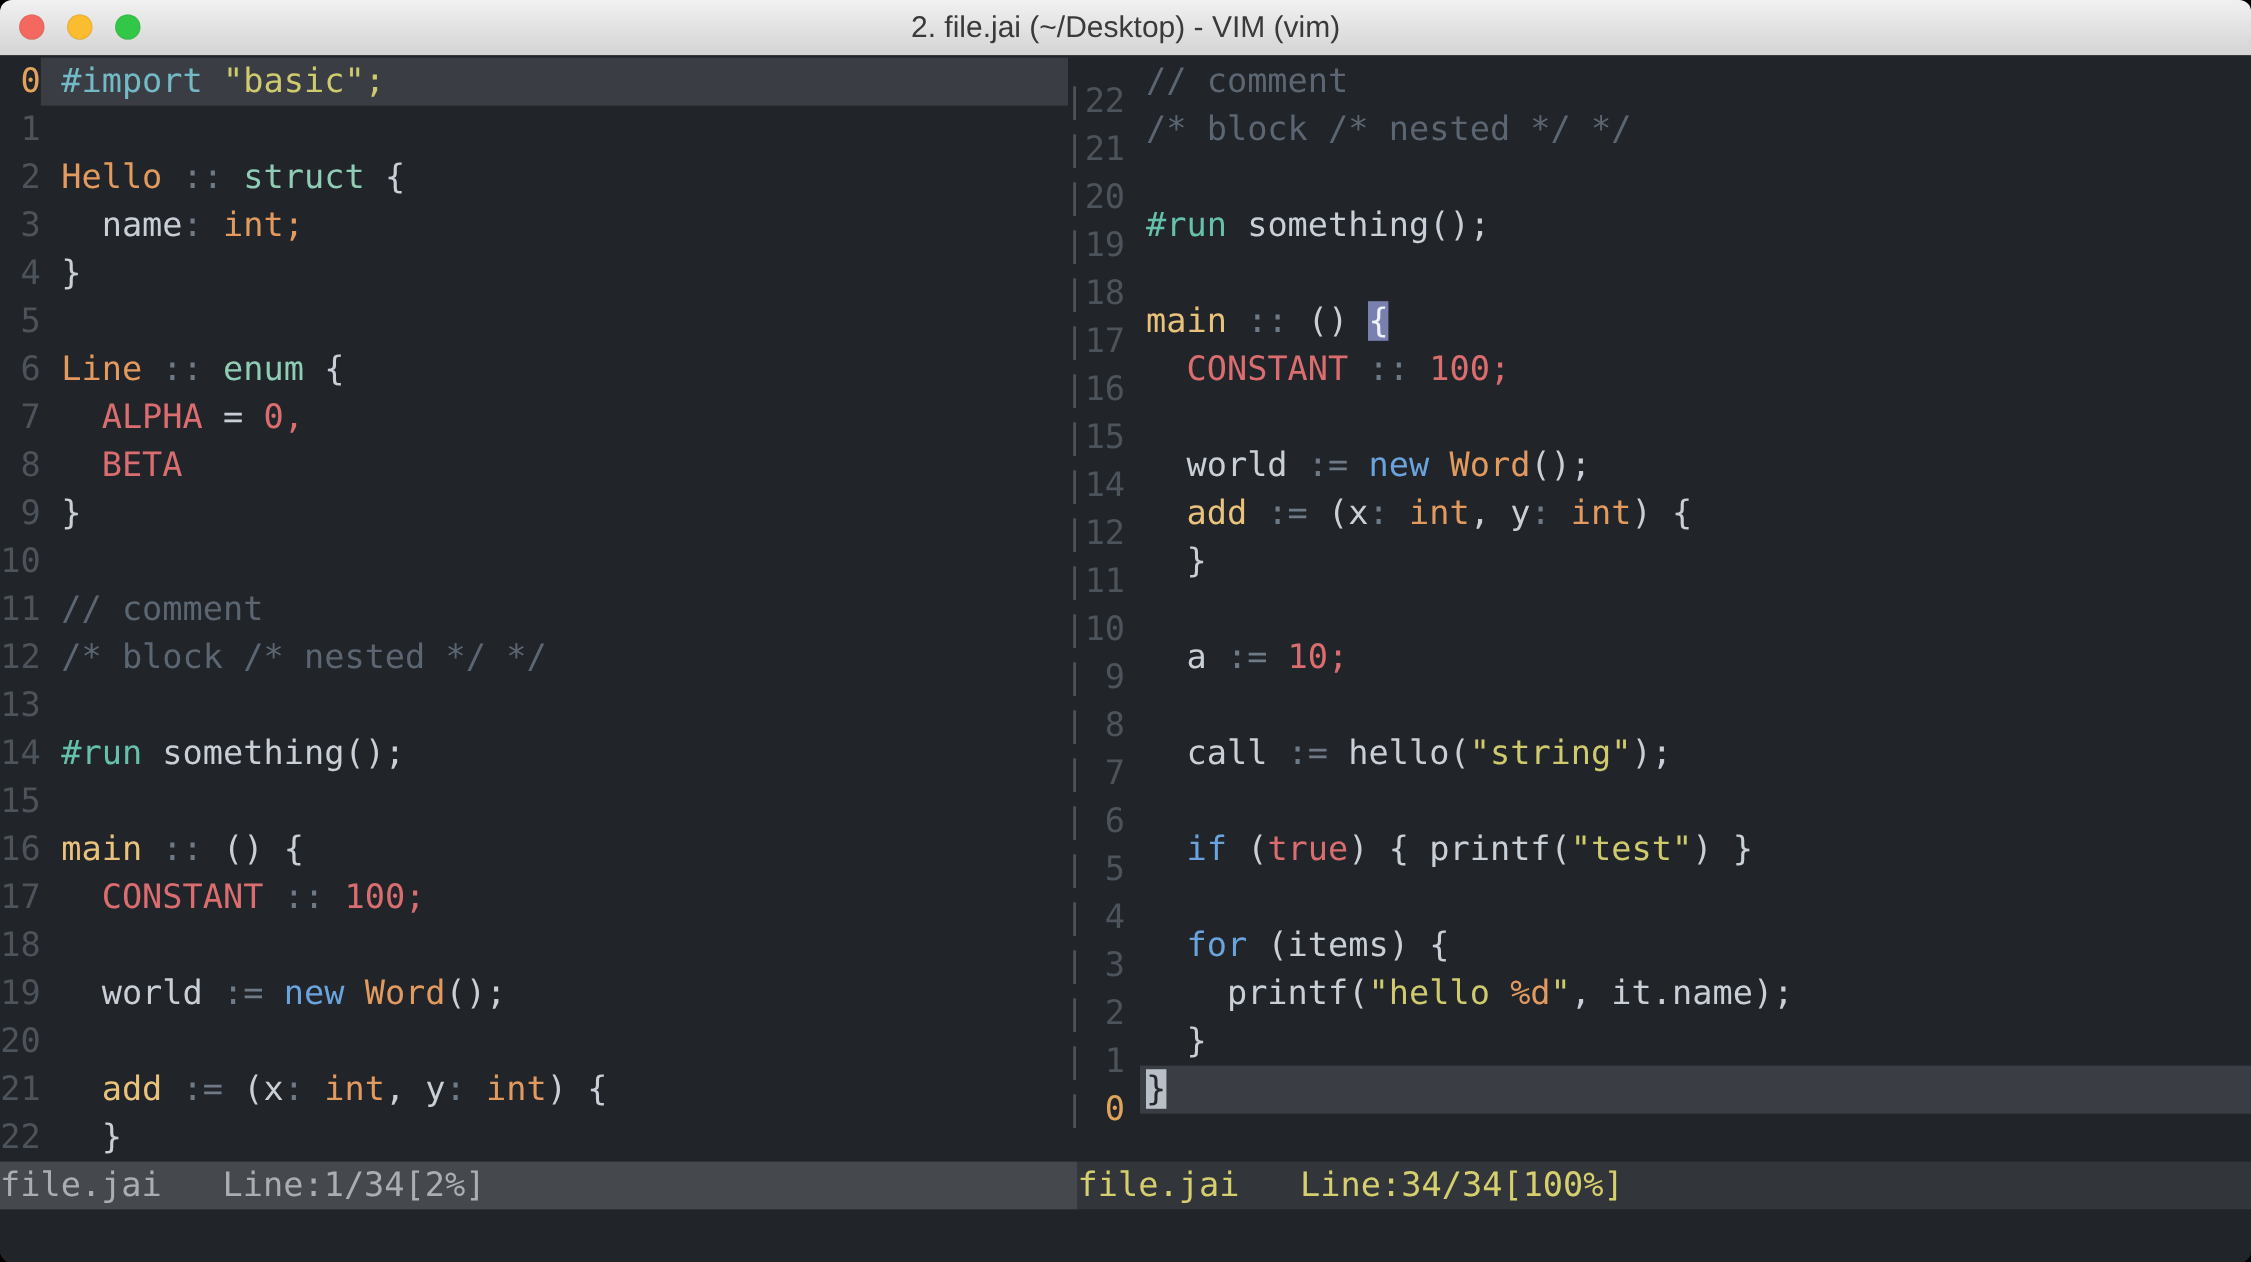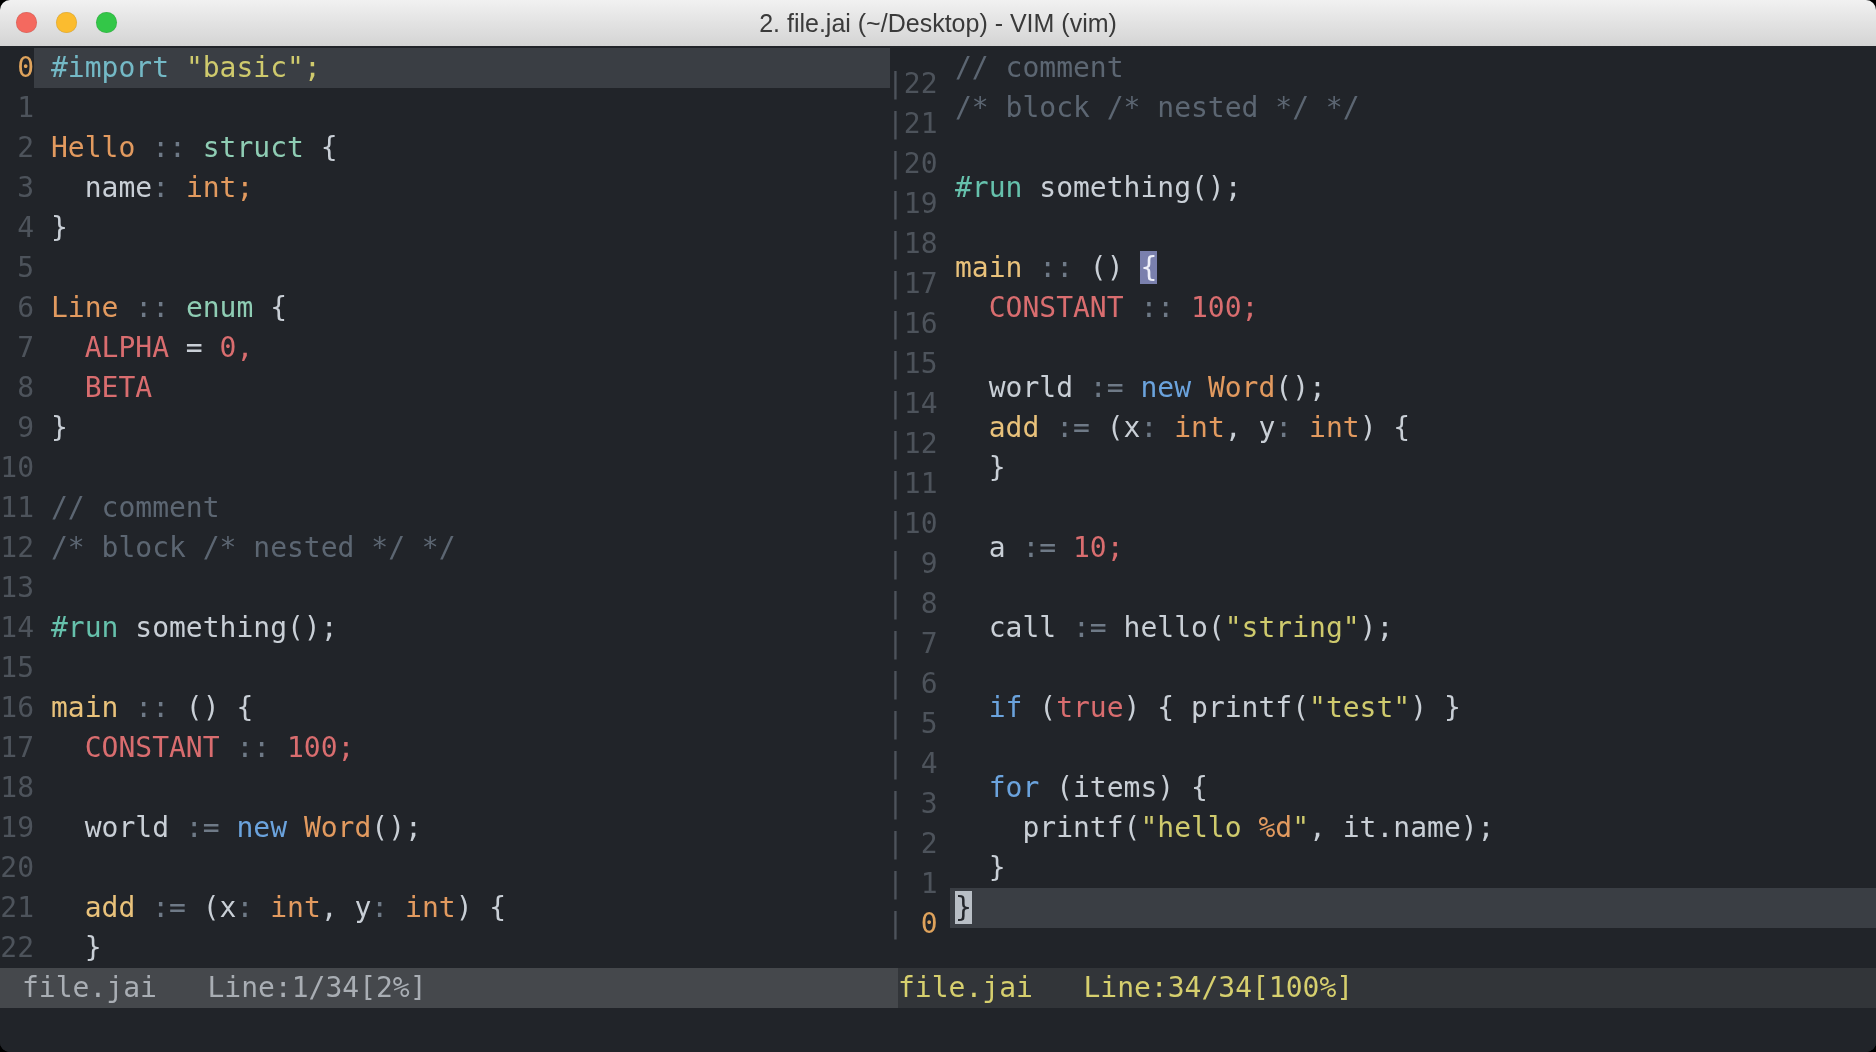--- a/index.html
+++ b/index.html
@@ -35,21 +35,21 @@
   .t-kwteal{color:var(--kwteal);}    .t-orange{color:var(--orange);}
   .t-func{color:var(--func);}        .t-red{color:var(--red);}
   .t-blue{color:var(--blue);}        .t-linenr{color:var(--linenr);}
   .t-cursorlinenr{color:var(--cursorlinenr);}
   .t-sep{color:var(--separator);}
   .t-cursor{background:var(--cursor_bg);color:var(--cursor_fg);}
   .t-matchparen{background:var(--matchparen_bg);color:var(--matchparen_fg);}
 
   
   #status-left{position:absolute;left:0;top:922px;width:898px;height:40px;line-height:40px;
-    background:var(--status_left_bg);color:var(--status_left_fg);white-space:pre;padding-left:22px;box-sizing:border-box;}
+    background:var(--status_left_bg);color:var(--status_left_fg);white-space:pre;padding-left:0;box-sizing:border-box;}
   #status-right{position:absolute;left:898px;top:922px;right:0;height:40px;line-height:40px;
     background:var(--status_right_bg);color:var(--status_right_fg);white-space:pre;box-sizing:border-box;}
   #cmdline{position:absolute;left:0;top:962px;right:0;bottom:0;background:var(--bg);}
 </style>
 </head>
 <body>
 
 <div id="window">
 
   <div id="titlebar">

